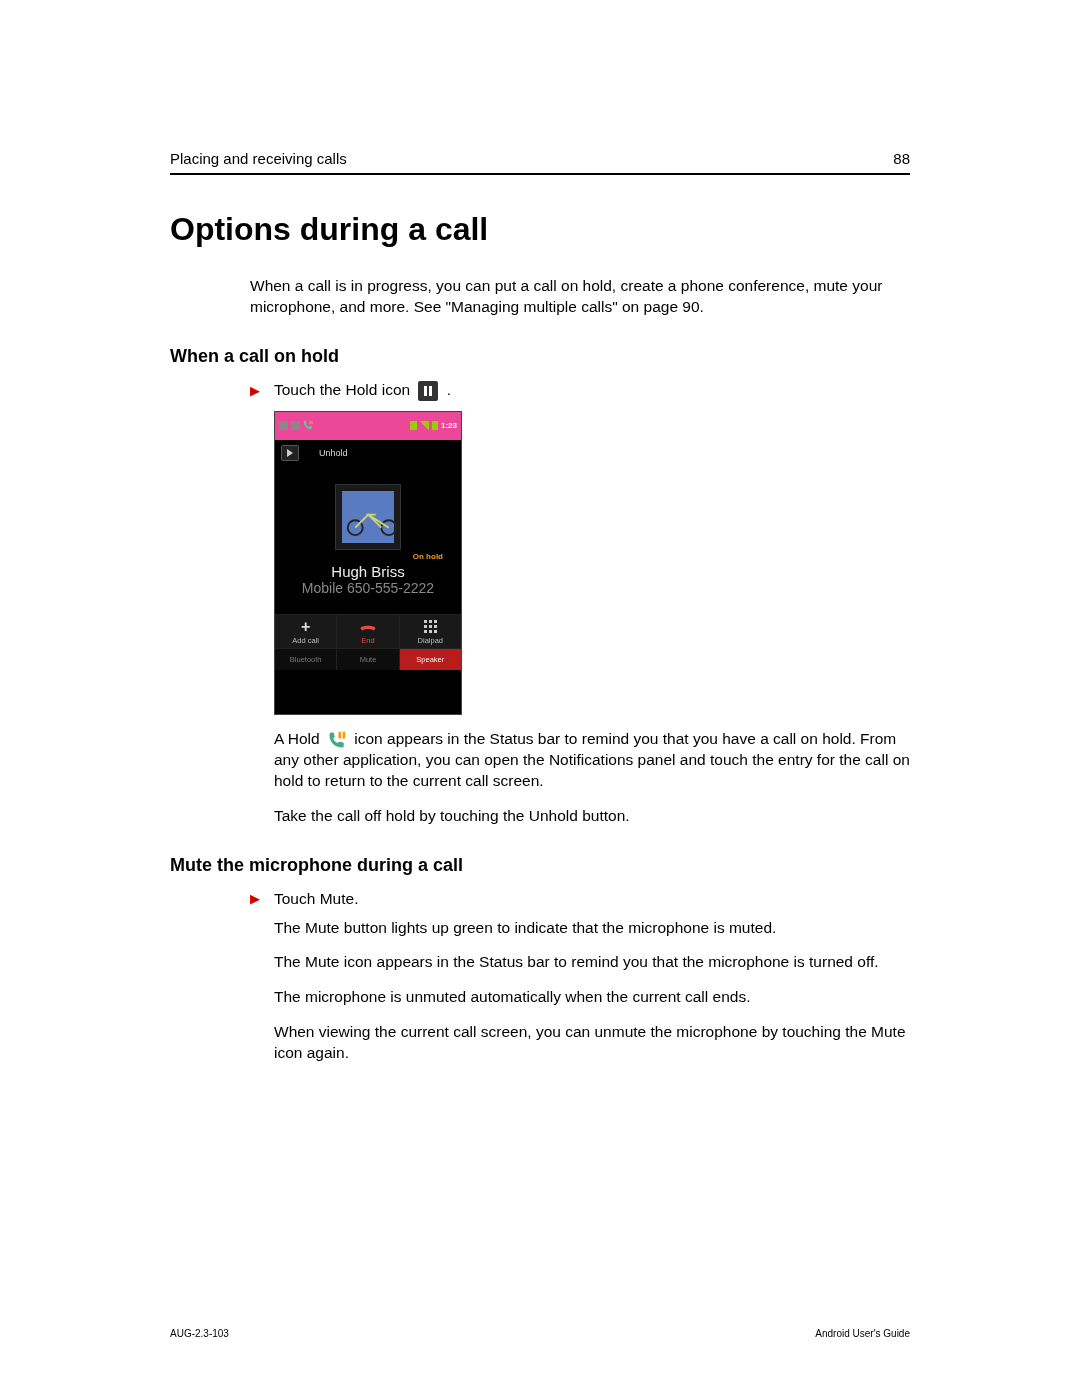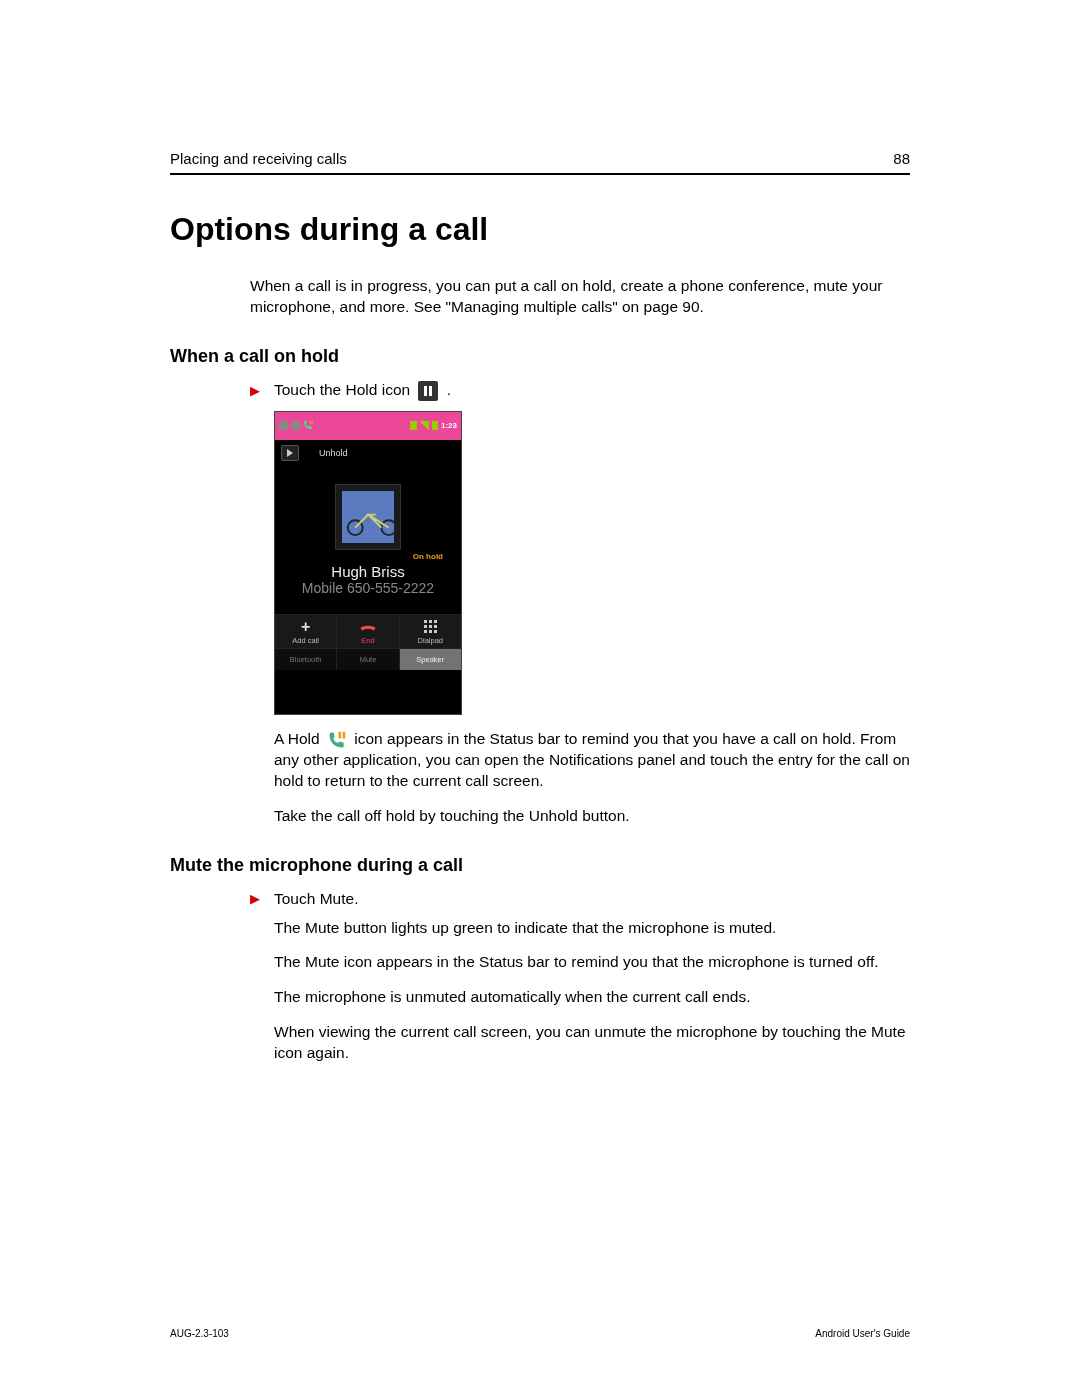--- a/index.html
+++ b/index.html
@@ -40,21 +40,21 @@
   .btnrow { display: flex; border-top: 1px solid #222; }
   .pbtn { flex: 1; text-align: center; padding: 4px 0 3px 0; color: #bbb; font-size: 7.5px; border-right: 1px solid #222; background: #191919; }
   .pbtn:last-child { border-right: none; }
   .pbtn.end { color: #e74c3c; }
   .picon { height: 16px; display: flex; align-items: center; justify-content: center; margin-bottom: 1px; }
   .plus::before { content: "+"; color: #ddd; font-size: 16px; font-weight: bold; }
   .hang svg { width: 18px; height: 12px; }
   .grid { display: grid; grid-template-columns: repeat(3,3px); grid-template-rows: repeat(3,3px); gap: 2px; }
   .grid span { background: #ccc; }
   .btnrow.secondary .pbtn { background: #0d0d0d; padding: 6px 0; color: #777; font-size: 7.5px; }
-  .btnrow.secondary .pbtn.speaker { color: #eee; background: #737373; }
+  .btnrow.secondary .pbtn.speaker { color: #eee; background: #b91c1c; }
   .step .txt { display: inline; }
 </style>
 </head>
 <body>
 
 <div class="page">
   <div class="runhead">
     <span>Placing and receiving calls</span>
     <span>88</span>
   </div>

